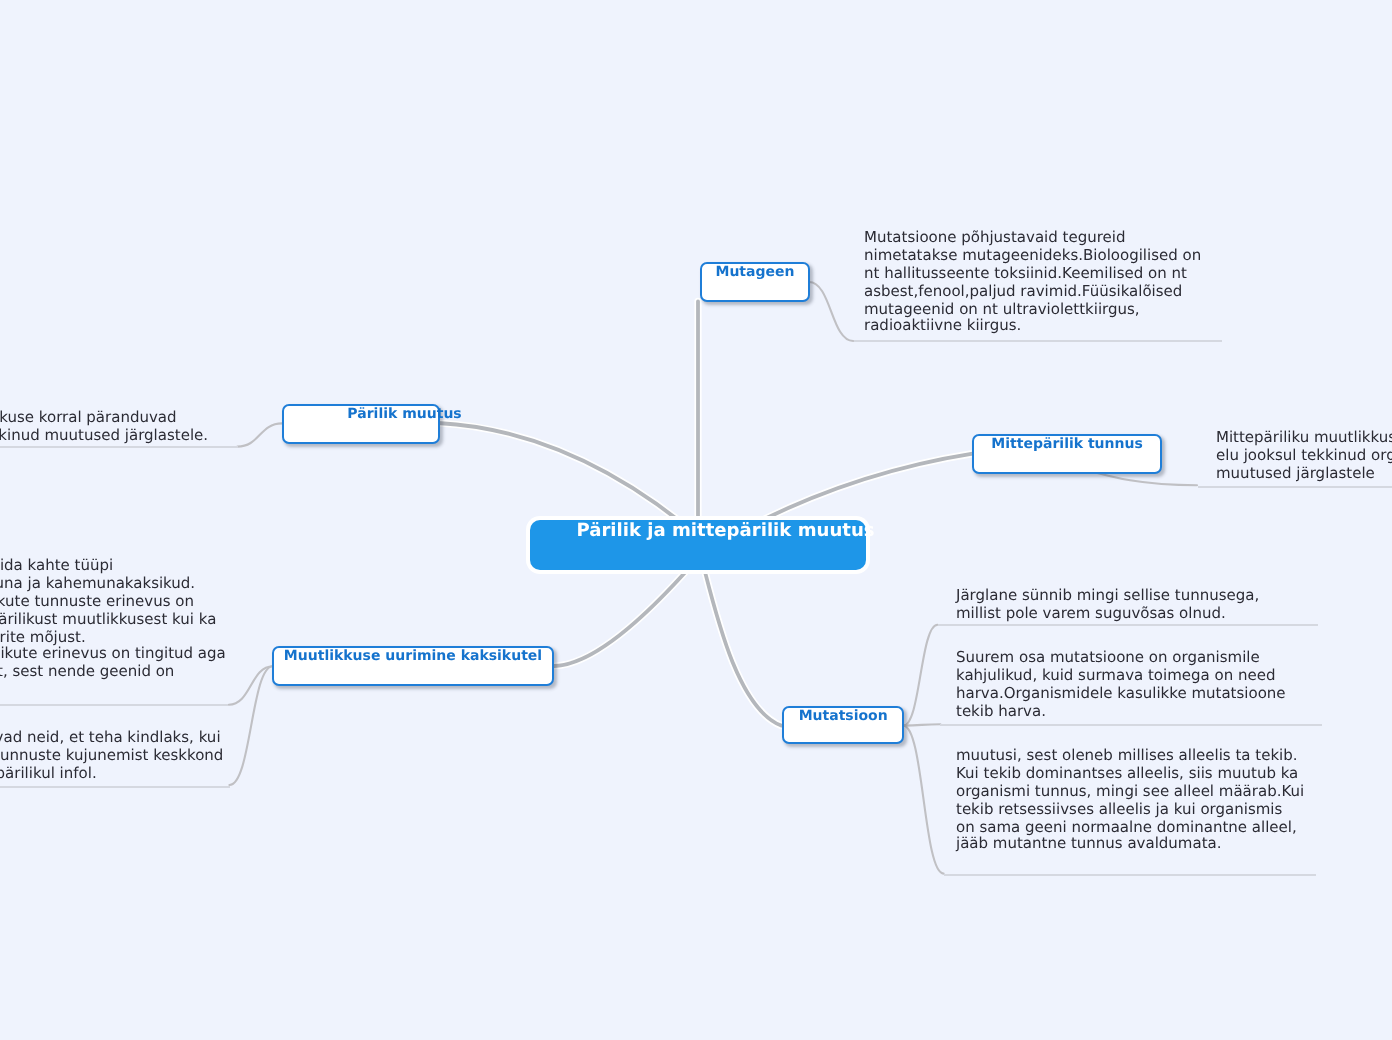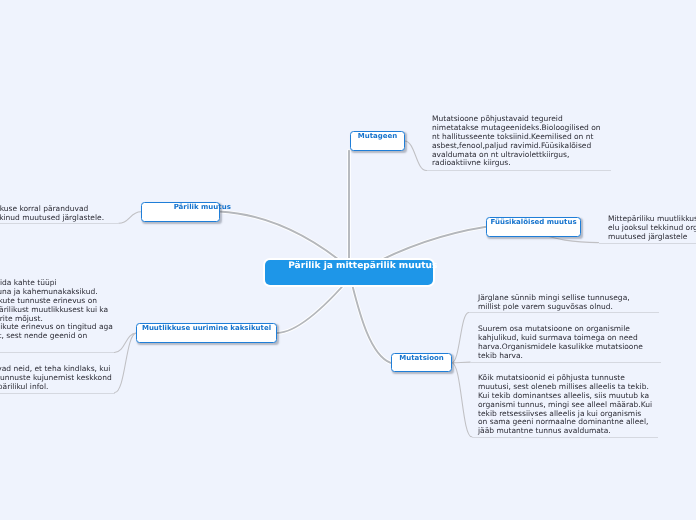--- a/index.html
+++ b/index.html
@@ -46,21 +46,21 @@
 <path d="M451.7,350.8 C460.9,350.8 460.9,350.1 470.2,350.1" stroke="#c0c0c4" stroke-width="1.05"></path>
 <path d="M451.7,350.8 C461.8,350.8 461.8,424.8 471.8,424.8" stroke="#c0c0c4" stroke-width="1.05"></path>
 </g>
     </svg>
 
   <div class="note" style="left:432.1px;top:102.5px;">
     <div class="ln">Mutatsioone põhjustavaid tegureid</div>
     <div class="ln">nimetatakse mutageenideks.Bioloogilised on</div>
     <div class="ln">nt hallitusseente toksiinid.Keemilised on nt</div>
     <div class="ln">asbest,fenool,paljud ravimid.Füüsikalõised</div>
-    <div class="ln">avaldumata on nt ultraviolettkiirgus,</div>
+    <div class="ln">mutageenid on nt ultraviolettkiirgus,</div>
     <div class="ln">radioaktiivne kiirgus.</div>
   </div>
   <div class="rule" style="left:426.6px;top:158.2px;width:184.9px;"></div>
   <div class="note" style="left:-58.0px;top:192.5px;">
     <div class="ln">Päriliku muutlikkuse korral päranduvad</div>
     <div class="ln">vanematelt tekkinud muutused järglastele.</div>
   </div>
   <div class="rule" style="left:-80.0px;top:211.3px;width:198.7px;"></div>
   <div class="note" style="left:608.4px;top:203.4px;">
     <div class="ln">Mittepäriliku muutlikkuse korral ei pärandu</div>
@@ -90,37 +90,36 @@
   </div>
   <div class="rule" style="left:468.8px;top:300.4px;width:189.8px;"></div>
   <div class="note" style="left:478.0px;top:312.8px;">
     <div class="ln">Suurem osa mutatsioone on organismile</div>
     <div class="ln">kahjulikud, kuid surmava toimega on need</div>
     <div class="ln">harva.Organismidele kasulikke mutatsioone</div>
     <div class="ln">tekib harva.</div>
   </div>
   <div class="rule" style="left:470.2px;top:350.1px;width:190.8px;"></div>
   <div class="note" style="left:478.0px;top:361.9px;">
-    <div class="ln">Kõik mutatsioonid ei põhjusta tunnuste</div>
     <div class="ln">muutusi, sest oleneb millises alleelis ta tekib.</div>
     <div class="ln">Kui tekib dominantses alleelis, siis muutub ka</div>
     <div class="ln">organismi tunnus, mingi see alleel määrab.Kui</div>
     <div class="ln">tekib retsessiivses alleelis ja kui organismis</div>
     <div class="ln">on sama geeni normaalne dominantne alleel,</div>
     <div class="ln">jääb mutantne tunnus avaldumata.</div>
   </div>
   <div class="rule" style="left:471.8px;top:424.8px;width:186.6px;"></div>
   <div class="node branch" style="left:349.5px;top:119.1px;width:55.0px;height:19.8px;">
     <span>Mutageen</span>
   </div>
   <div class="node branch" style="left:141.0px;top:189.6px;width:78.5px;height:20.2px;padding-left:44px;">
     <span>Pärilik muutus</span>
   </div>
   <div class="node branch" style="left:486.0px;top:205.0px;width:95.1px;height:19.7px;">
-    <span>Füüsikalõised muutus</span>
+    <span>Mittepärilik tunnus</span>
   </div>
   <div class="node branch" style="left:136.4px;top:311.4px;width:141.0px;height:19.5px;">
     <span>Muutlikkuse uurimine kaksikutel</span>
   </div>
   <div class="node branch" style="left:390.5px;top:341.1px;width:61.2px;height:19.4px;">
     <span>Mutatsioon</span>
   </div>
   <div class="node root" style="left:264.8px;top:248.1px;width:167.5px;height:25.4px;padding-left:28px;">
     <span>Pärilik ja mittepärilik muutus</span>
   </div>

